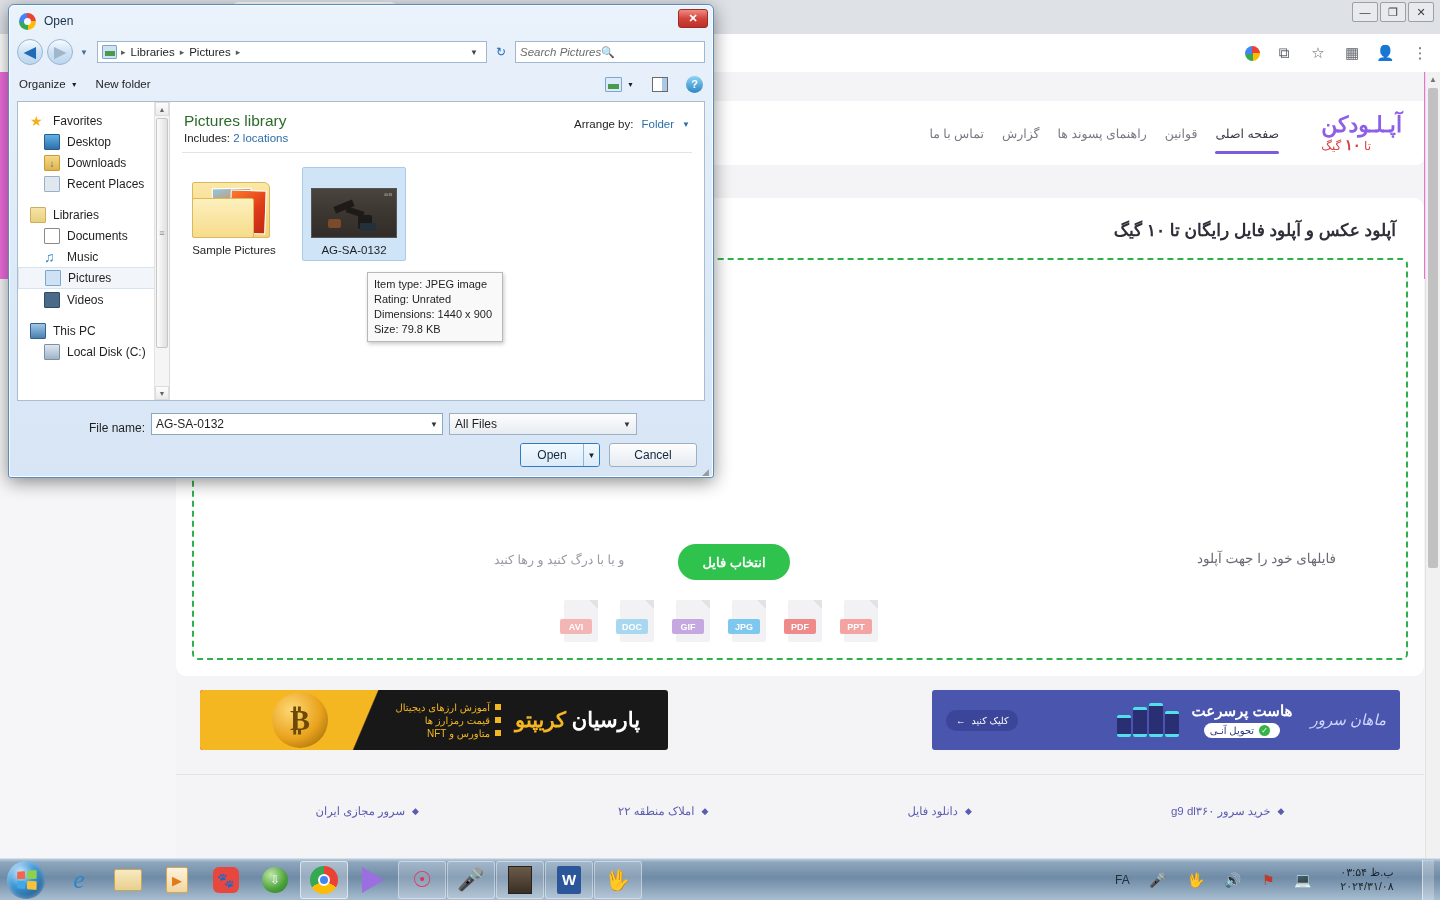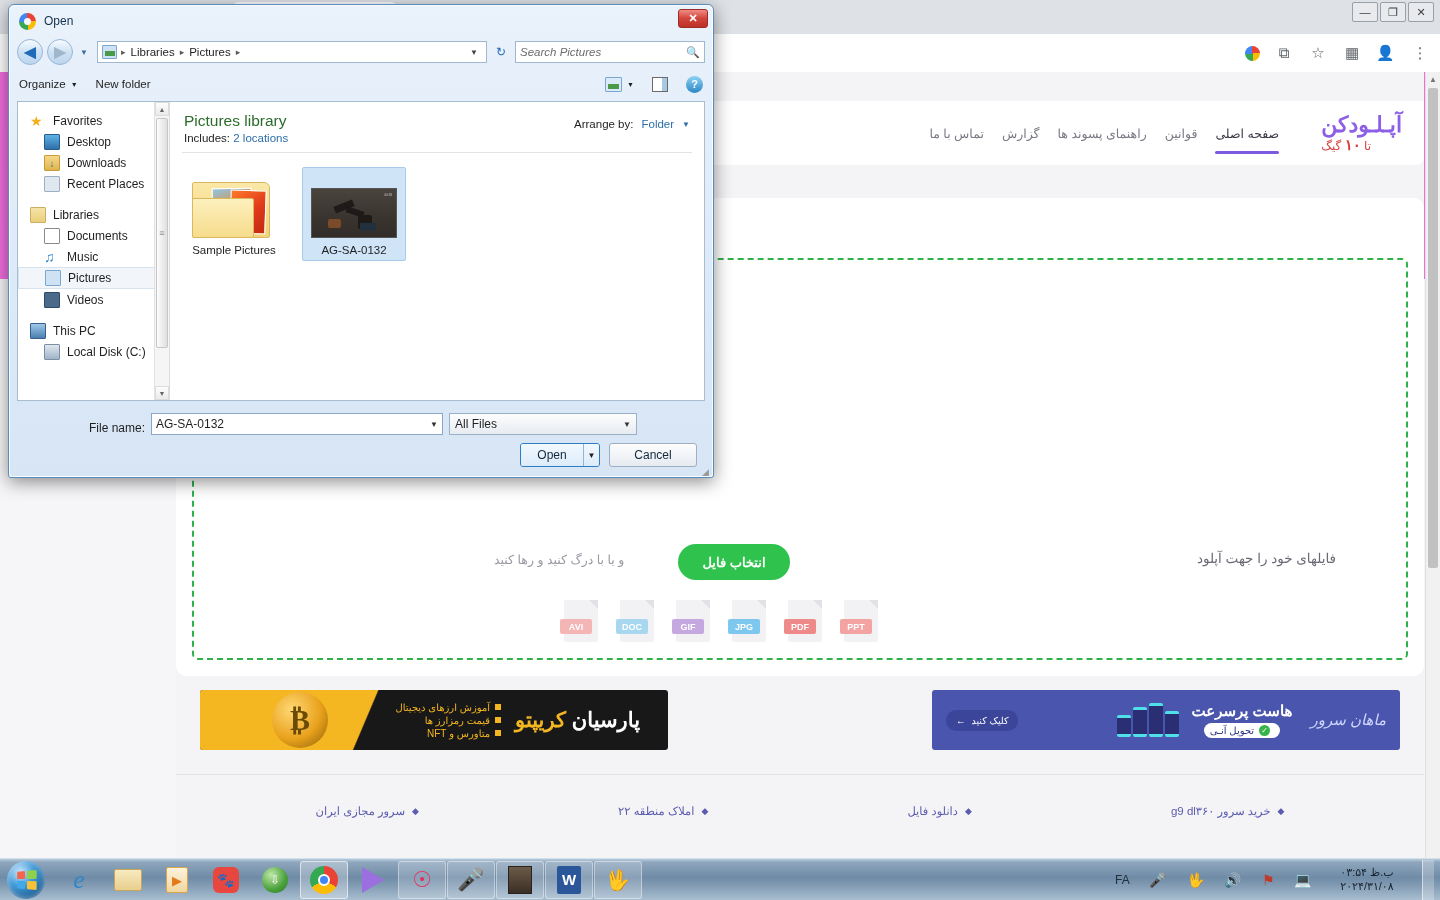--- a/index.html
+++ b/index.html
@@ -278,21 +278,21 @@
       border-radius: 1px; position: relative; }
   #breadcrumb .picicon::after { content:""; position:absolute; left:2px; bottom:2px; width:10px;height:5px;
       background:#4a9a4a; }
   #breadcrumb .crumb { font-size: 11.5px; color: #1f1f1f; padding: 0 1px; }
   #breadcrumb .sep { color: #5a5a5a; font-size: 9px; padding: 0 1px; }
   #breadcrumb .bdrop { margin-left: auto; font-size: 8px; color: #444; padding-right: 4px; }
   #refreshbtn { width: 20px; height: 22px; display: flex; align-items: center; justify-content: center;
      color: #1f6bb8; font-size: 12px; }
   #dlg-search {
     width: 190px; height: 22px; background: #fff; border: 1px solid #a0b8cf;
-    display: flex; align-items: center; padding: 0 4px; justify-content: space-between;
+    display: flex; align-items: center; padding: 0 4px; 
   }
   #dlg-search .ph { font-size: 11.5px; color: #6b6b6b; font-style: italic; }
   #dlg-search .mag { color: #2b6ea8; font-size: 11px; }
   #dlg-toolbar {
     position: absolute; left: 0; right: 0; top: 64px; height: 30px;
     display: flex; align-items: center; padding: 0 10px; gap: 18px;
   }
   #dlg-toolbar .tb { font-size: 11.5px; color: #1f1f1f; display: flex; align-items: center; gap: 5px; }
   #dlg-toolbar .spacer { margin-left: auto; }
   #dlg-toolbar .vicon { width: 17px; height: 15px; border: 1px solid #7aa6cf; background: #dbeaf8;
@@ -508,20 +508,21 @@
         <nav id="site-nav">
           <span class="navitem active">صفحه اصلی</span>
           <span class="navitem">قوانین</span>
           <span class="navitem">راهنمای پسوند ها</span>
           <span class="navitem">گزارش</span>
           <span class="navitem">تماس با ما</span>
         </nav>
       </div>
 
       <div id="upload-card">
+        <div id="upload-title">آپلود عکس و آپلود فایل رایگان تا ۱۰ گیگ</div>
         <div id="dropzone">
           <div id="cloud-icon">
             <svg width="120" height="130" viewBox="0 0 120 130">
               <path d="M34 36 a20 20 0 0 1 38 -6 a16 16 0 0 1 4 31 h-40 a14 14 0 0 1 -2 -25 z" fill="none" stroke="#2aa8d8" stroke-width="4"></path>
               <path d="M46 30 a14 14 0 0 1 14 -8" fill="none" stroke="#2aa8d8" stroke-width="4" stroke-linecap="round"></path>
               <line x1="56" y1="61" x2="56" y2="82" stroke="#5b6ee0" stroke-width="4"></line>
               <circle cx="56" cy="72" r="5" fill="#5b6ee0"></circle>
               <rect x="36" y="86" width="40" height="36" fill="none" stroke="#9b30d9" stroke-width="4"></rect>
               <line x1="44" y1="98" x2="68" y2="98" stroke="#9b30d9" stroke-width="4"></line>
               <line x1="44" y1="110" x2="68" y2="110" stroke="#9b30d9" stroke-width="4"></line>
@@ -784,20 +785,26 @@
                 <span class="fig b"></span>
               <span class="fig c"></span>
                 <span class="fig d"></span>
                 <span class="fig e"></span>
             </span>
           </span>
           <span class="caption">AG-SA-0132</span>
         </div>
       </div>
 
+      <div id="tooltip">
+        <div>Item type: JPEG image</div>
+        <div>Rating: Unrated</div>
+        <div>Dimensions: 1440 x 900</div>
+        <div>Size: 79.8 KB</div>
+      </div>
     </div>
   </div>
 
   <div id="dlg-bottom">
     <div id="fn-row">
       <span id="fn-label">File name:</span>
       <span id="fn-input">
         <span class="v">AG-SA-0132</span>
         <span class="dd">▼</span>
       </span>

